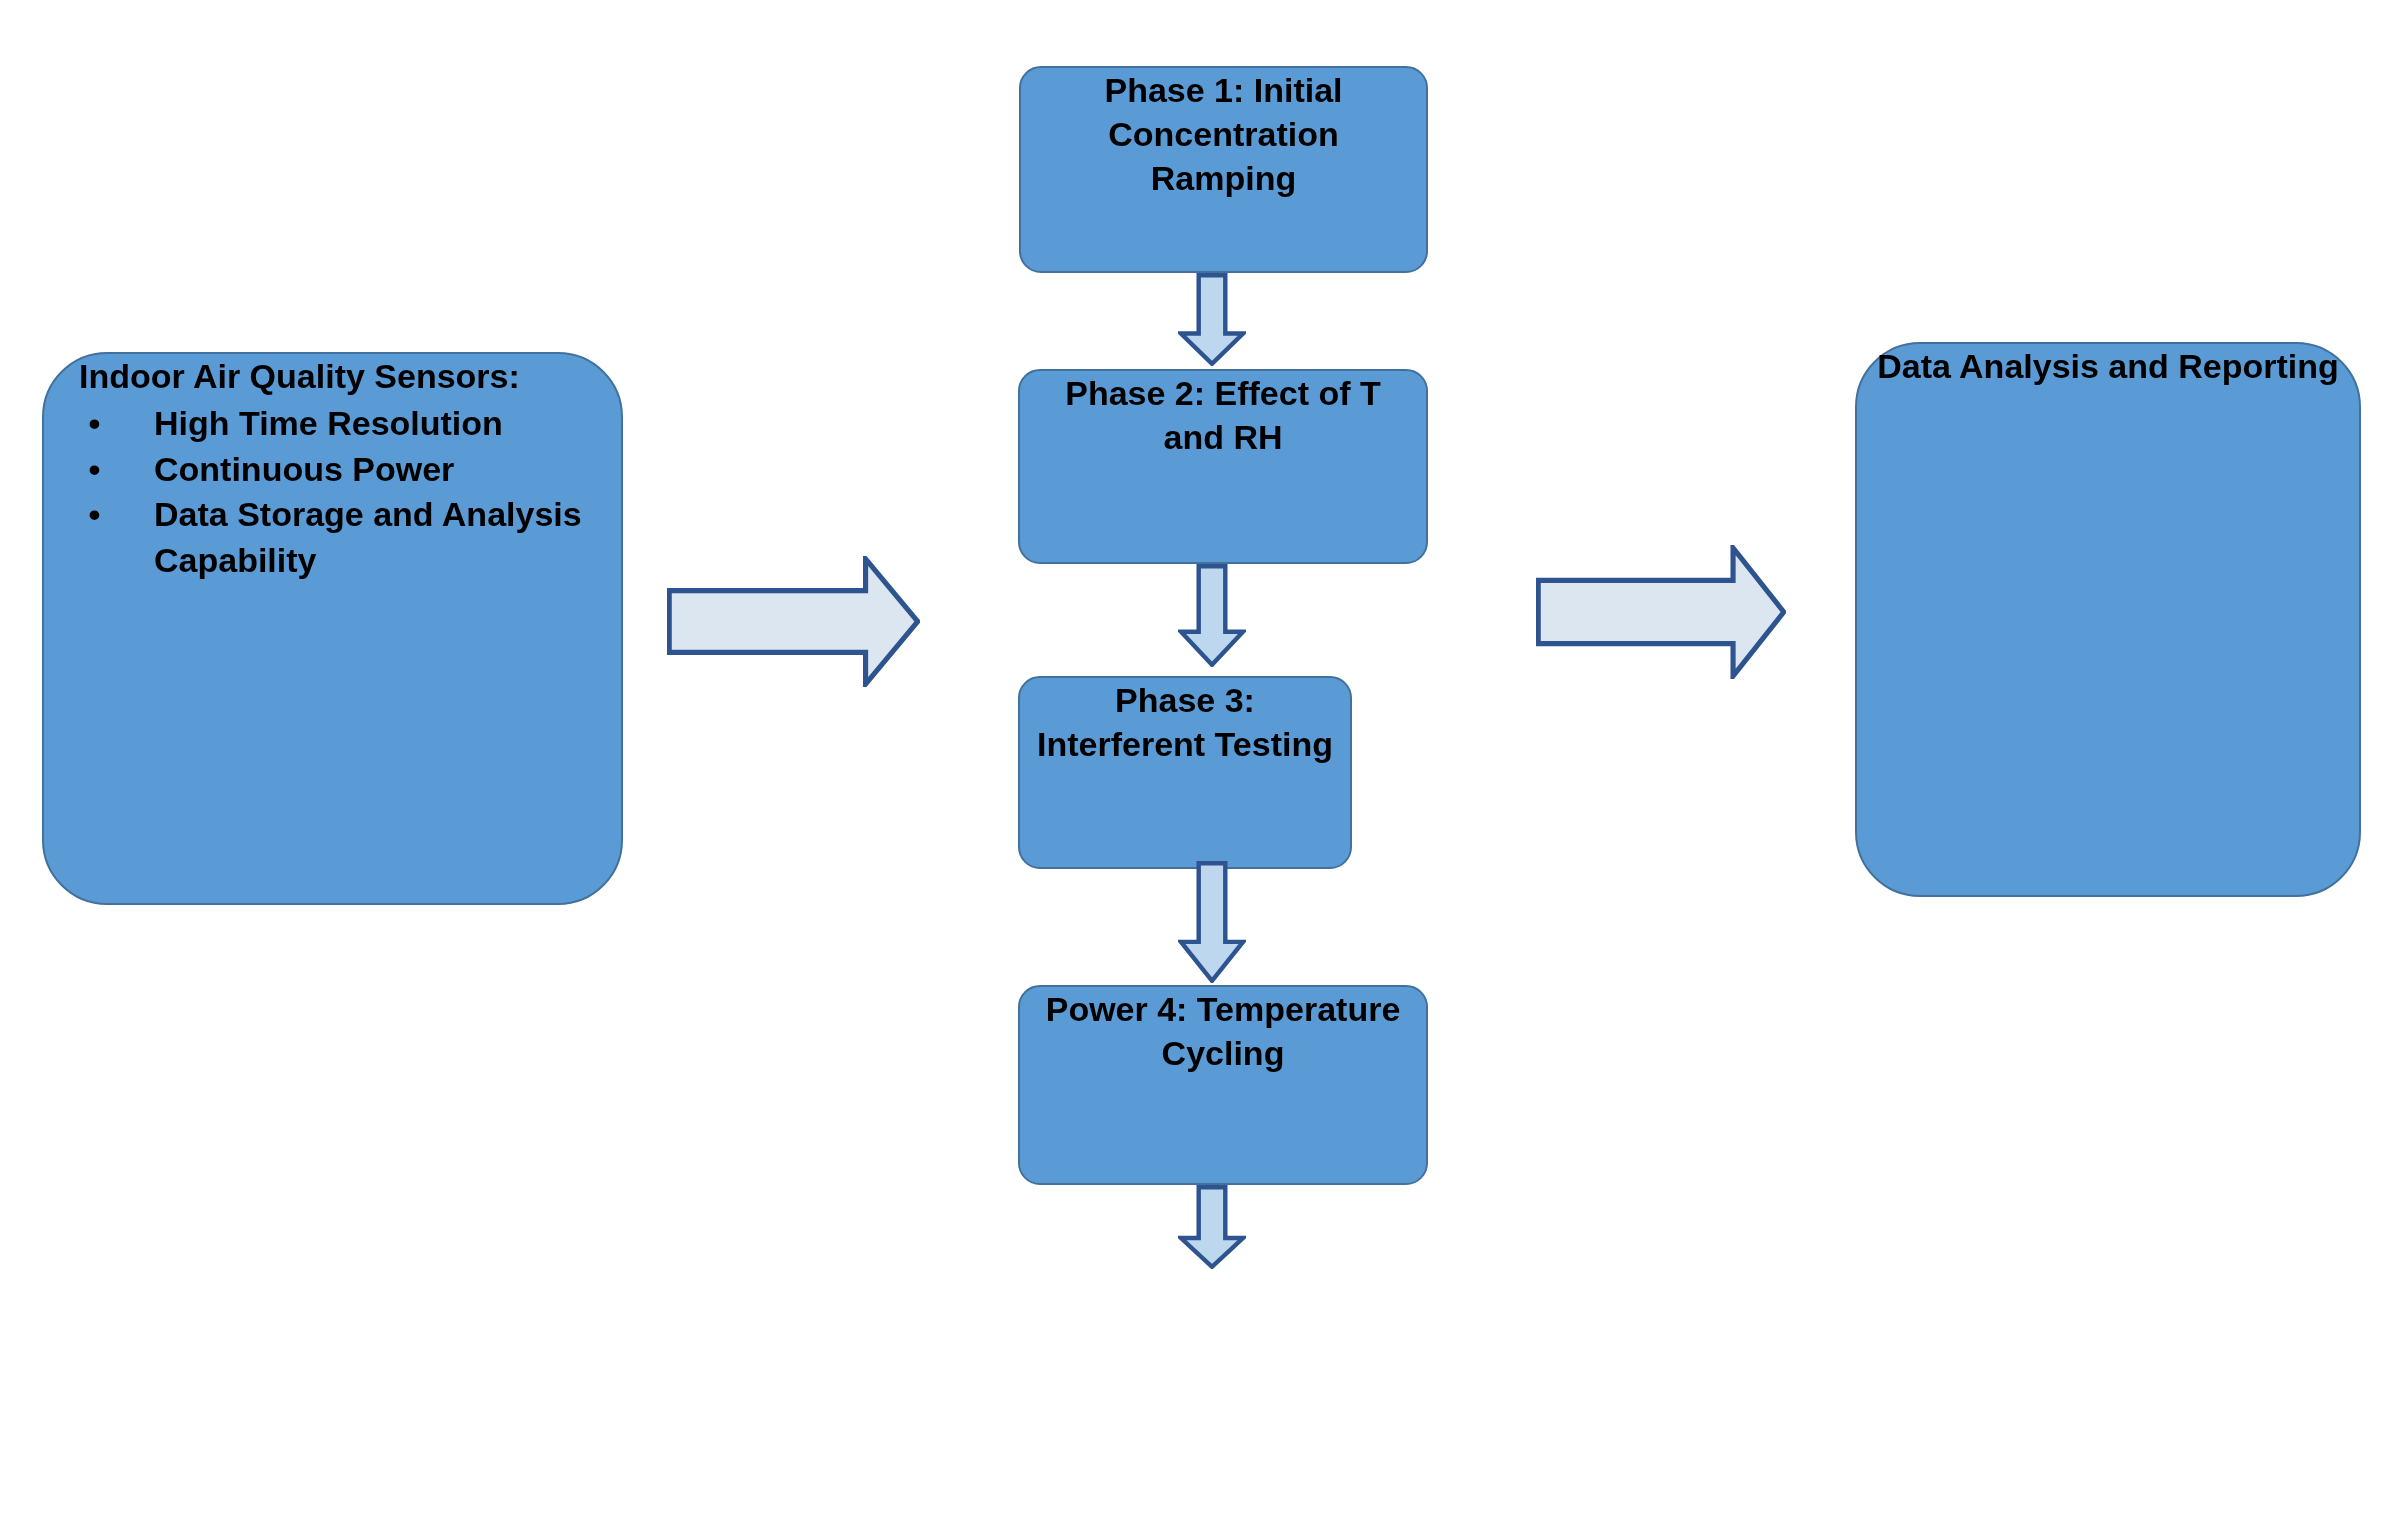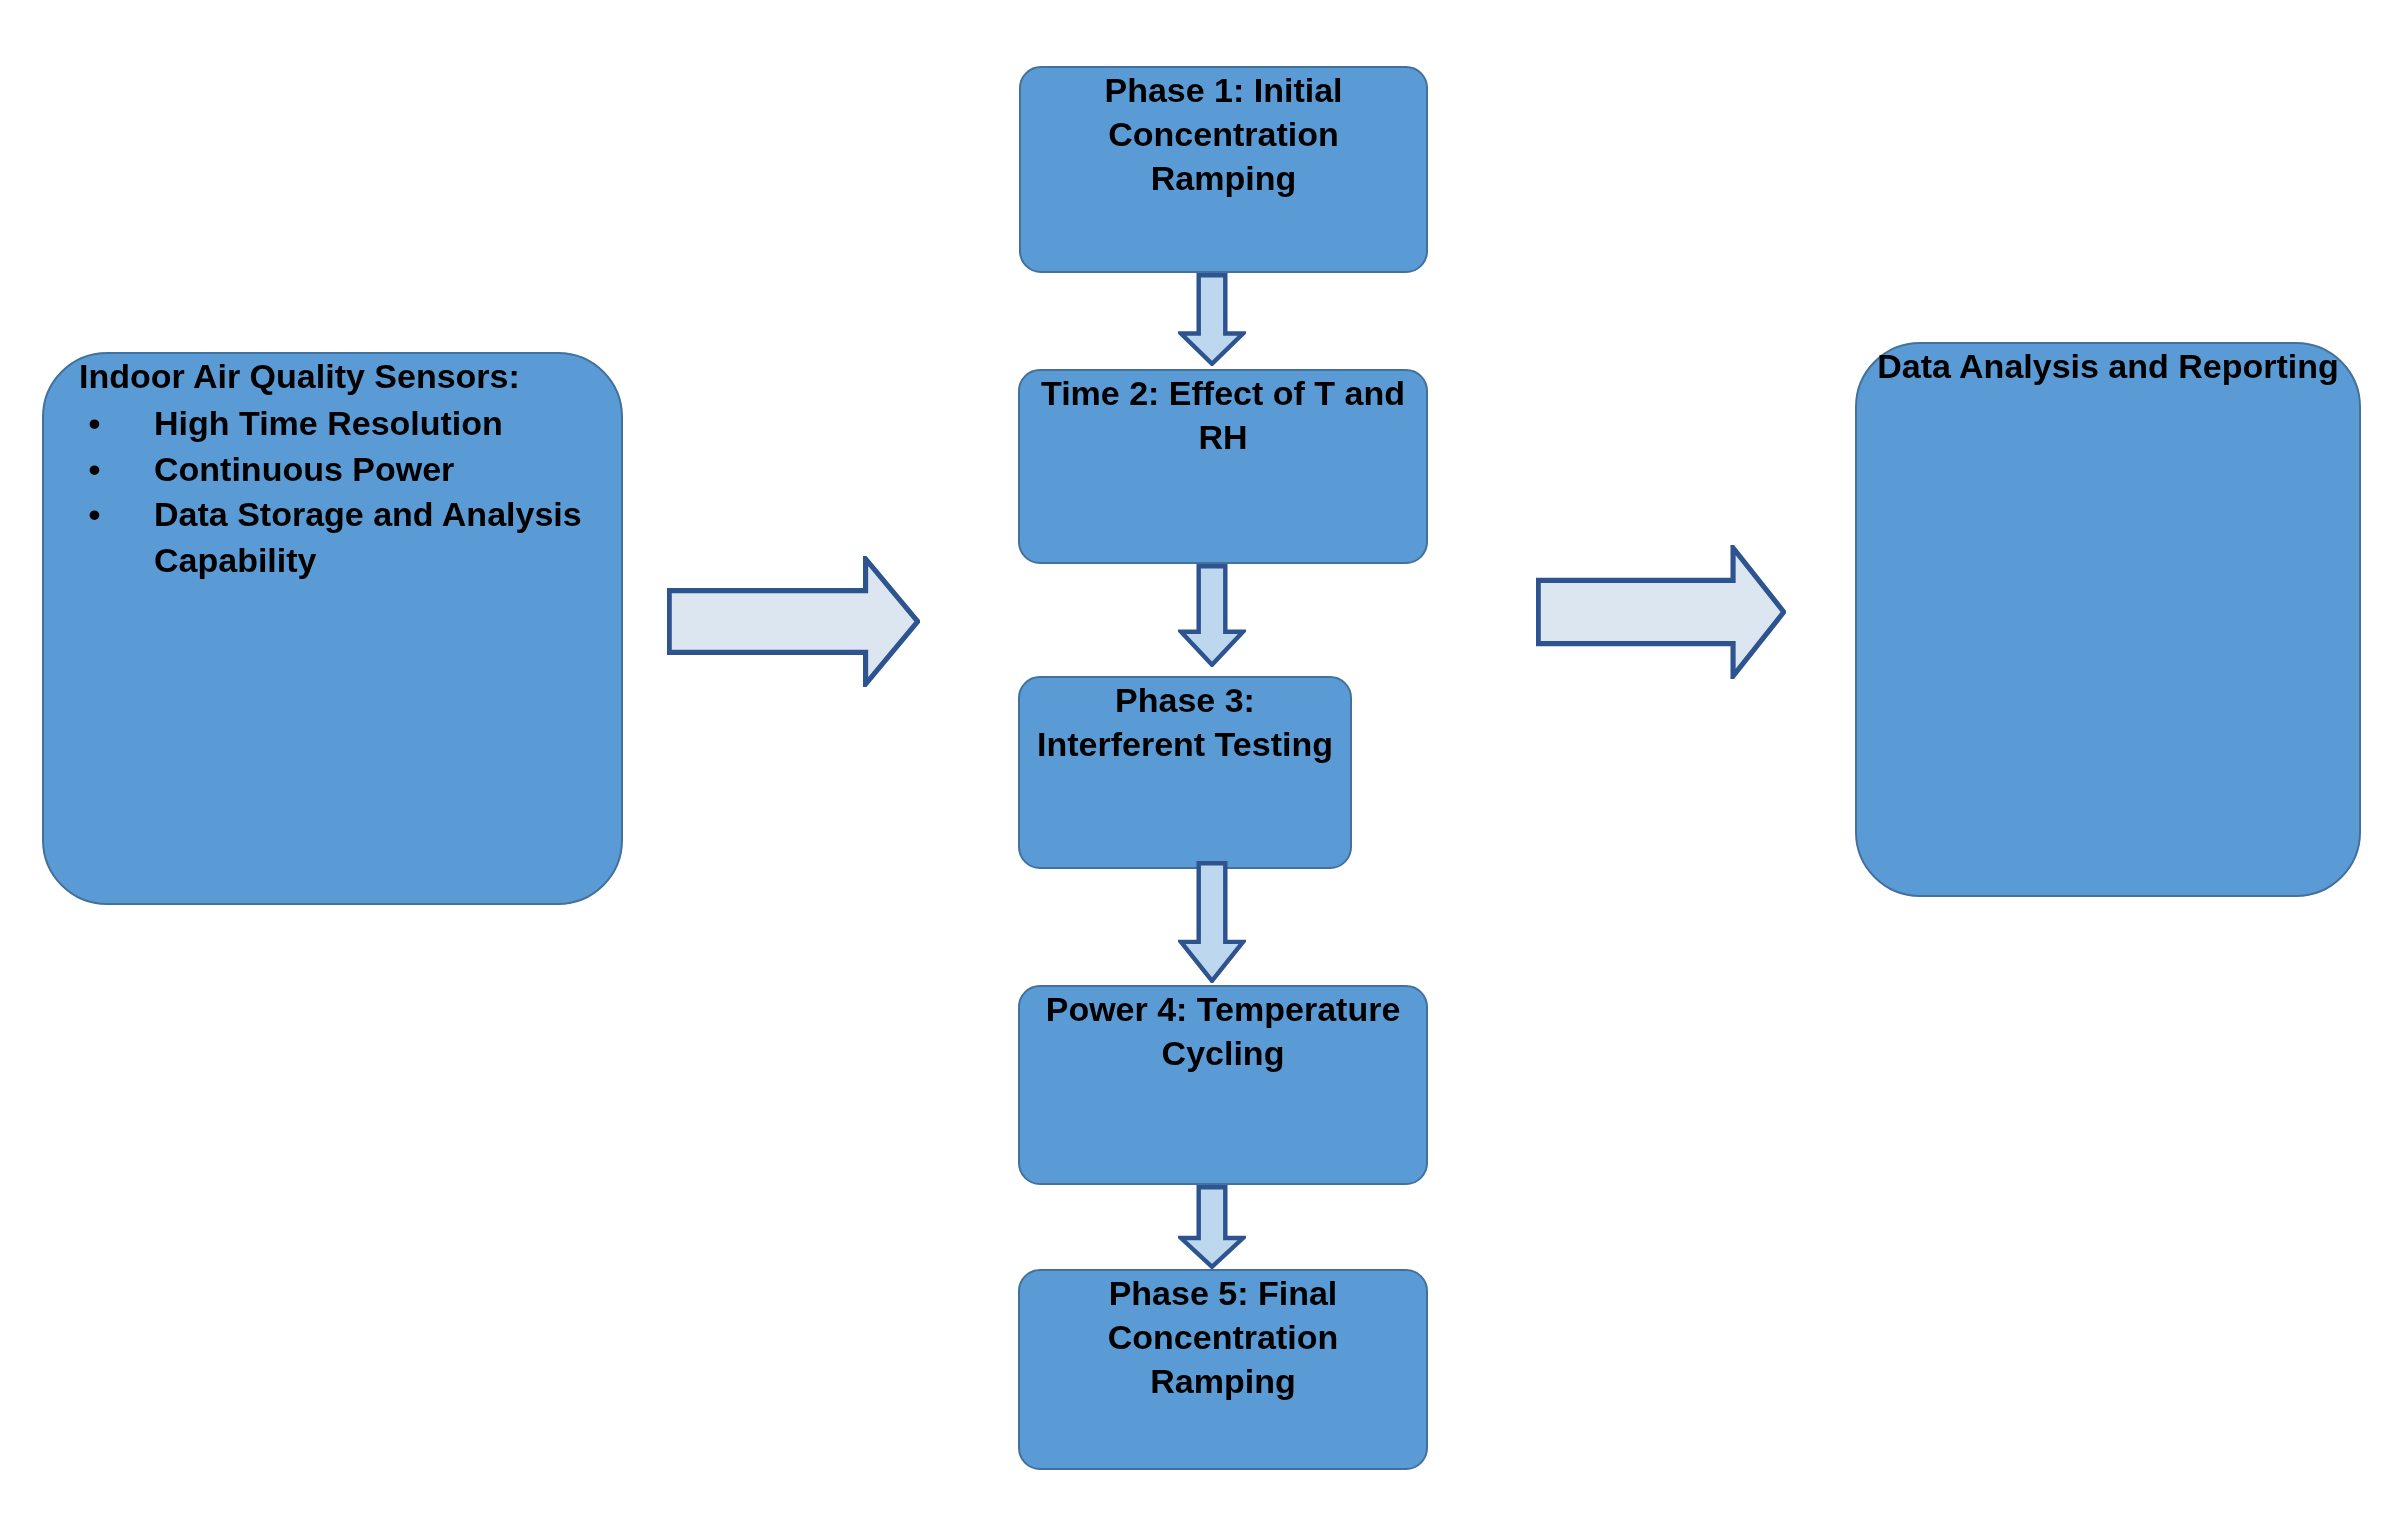--- a/index.html
+++ b/index.html
@@ -157,21 +157,21 @@
     <span class="phase-label">Phase 1: Initial Concentration Ramping</span>
   </div>
 
   <div class="arrow arrow-v" id="arrow-p1-p2">
     <svg viewBox="0 0 92 126" preserveAspectRatio="none">
       <polygon points="28,3 64,3 64,82 88,82 46,123 4,82 28,82" fill="#bdd7ee" stroke="#2e5490" stroke-width="6" stroke-linejoin="miter"></polygon>
     </svg>
   </div>
 
   <div class="node node-phase" id="phase-2">
-    <span class="phase-label">Time 2: Effect of T and RH</span>
+    <span class="phase-label">Phase 2: Effect of T and RH</span>
   </div>
 
   <div class="arrow arrow-v" id="arrow-p2-p3">
     <svg viewBox="0 0 92 140" preserveAspectRatio="none">
       <polygon points="28,3 64,3 64,92 88,92 46,137 4,92 28,92" fill="#bdd7ee" stroke="#2e5490" stroke-width="6" stroke-linejoin="miter"></polygon>
     </svg>
   </div>
 
   <div class="node node-phase" id="phase-3">
     <span class="phase-label">Phase 3: Interferent Testing</span>
@@ -186,23 +186,20 @@
   <div class="node node-phase" id="phase-4">
     <span class="phase-label">Power 4: Temperature Cycling</span>
   </div>
 
   <div class="arrow arrow-v" id="arrow-p4-p5">
     <svg viewBox="0 0 92 114" preserveAspectRatio="none">
       <polygon points="28,3 64,3 64,72 88,72 46,111 4,72 28,72" fill="#bdd7ee" stroke="#2e5490" stroke-width="6" stroke-linejoin="miter"></polygon>
     </svg>
   </div>
 
-  <div class="node node-phase" id="phase-5">
-    <span class="phase-label">Phase 5: Final Concentration Ramping</span>
-  </div>
 
   <div class="arrow" id="arrow-phases-to-report">
     <svg viewBox="0 0 340 182" preserveAspectRatio="none">
       <polygon points="3,48 268,48 268,4 337,91 268,178 268,134 3,134" fill="#dce6f1" stroke="#2e5490" stroke-width="7" stroke-linejoin="miter"></polygon>
     </svg>
   </div>
 
   <div class="node node-big" id="report-box">
     <span>Data Analysis and Reporting</span>
   </div>

